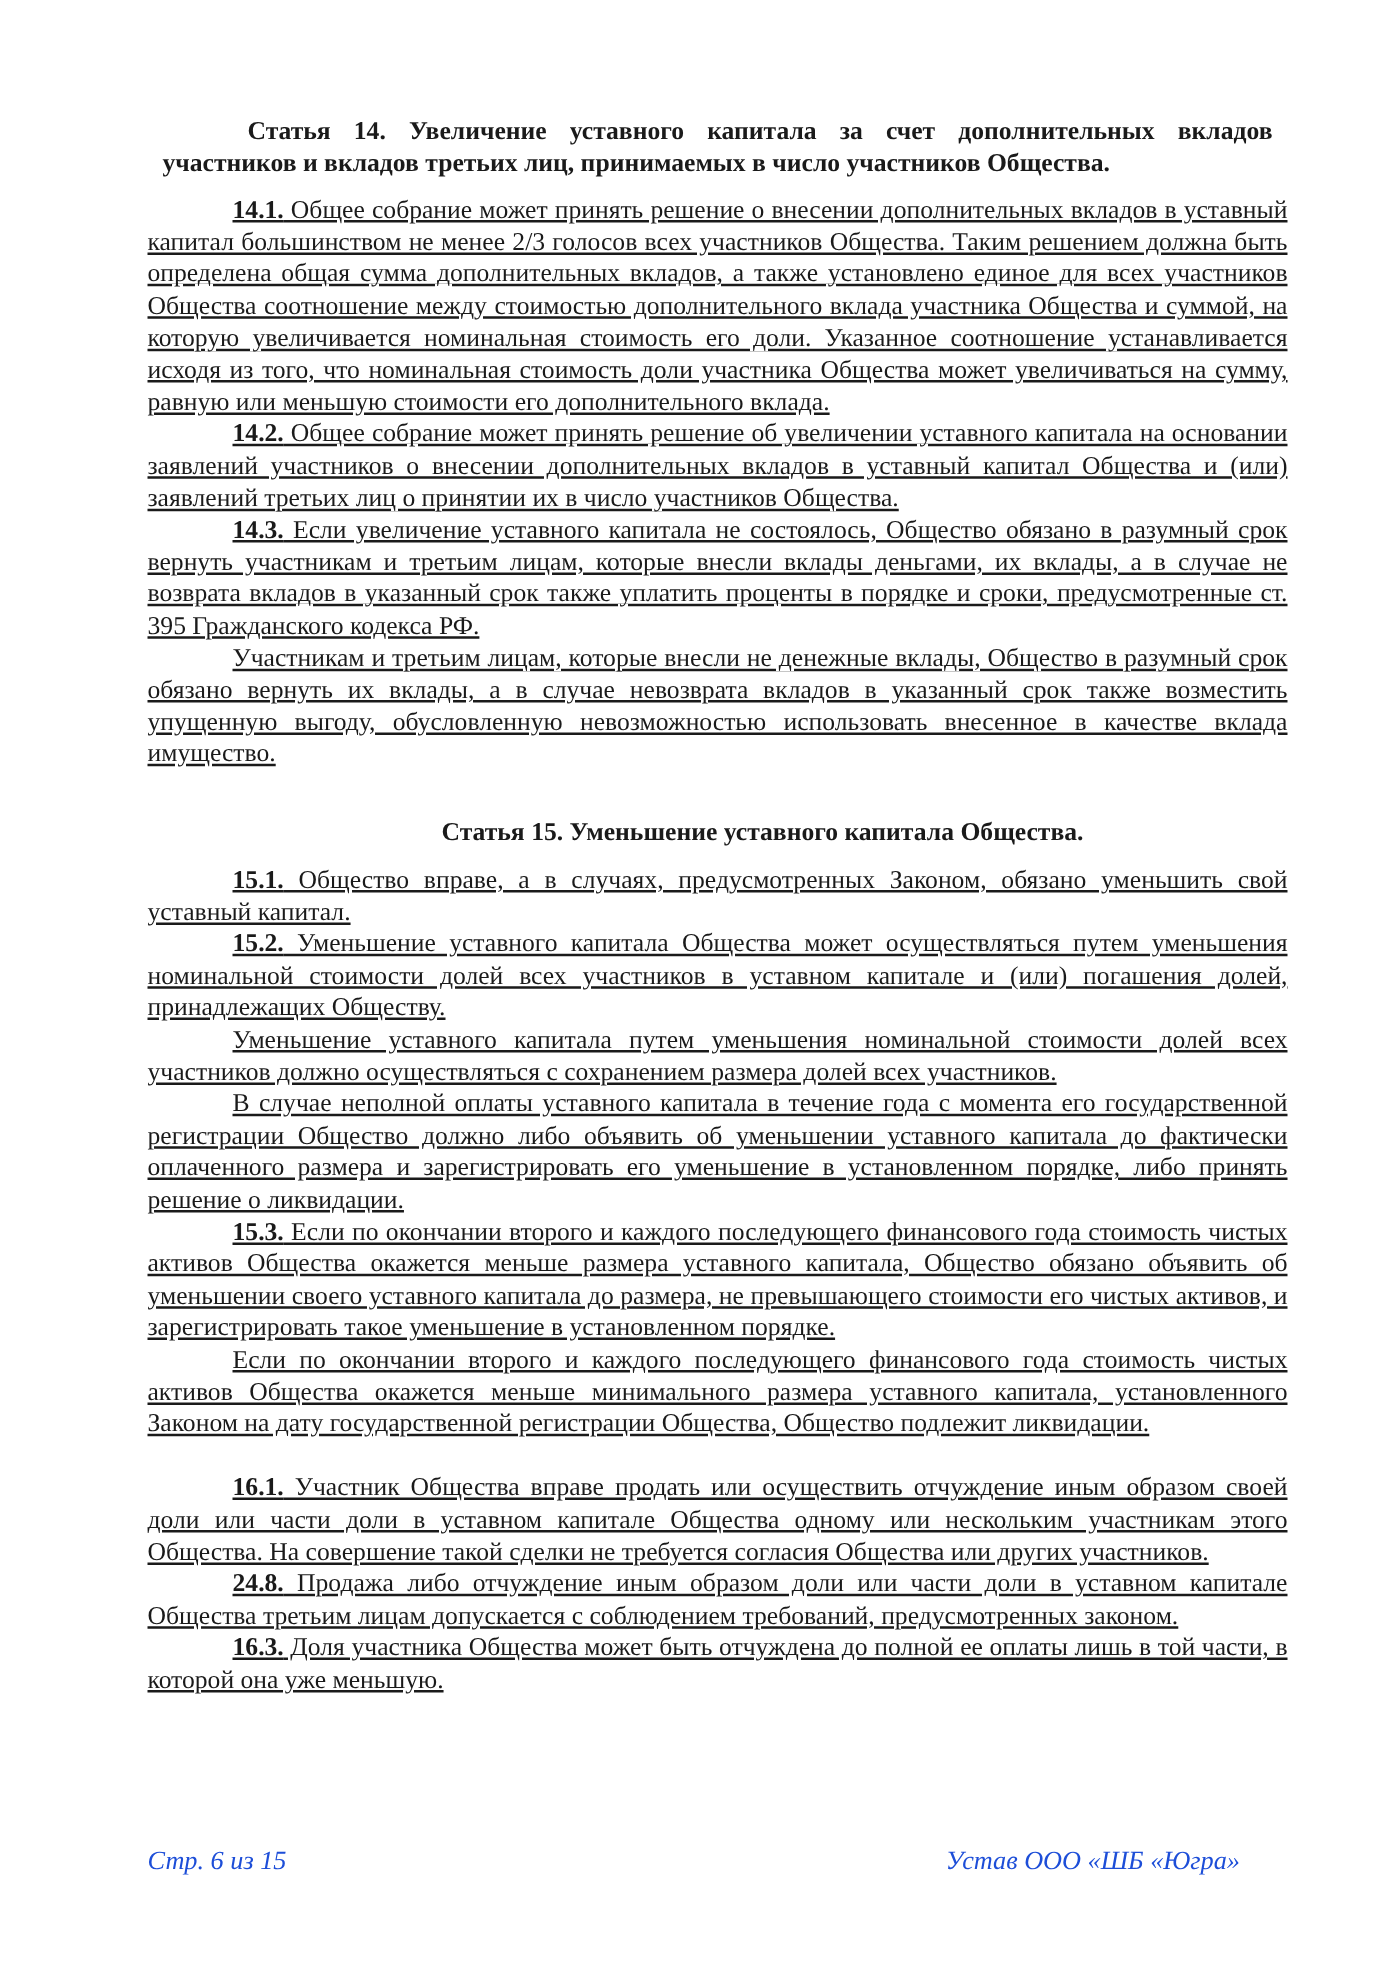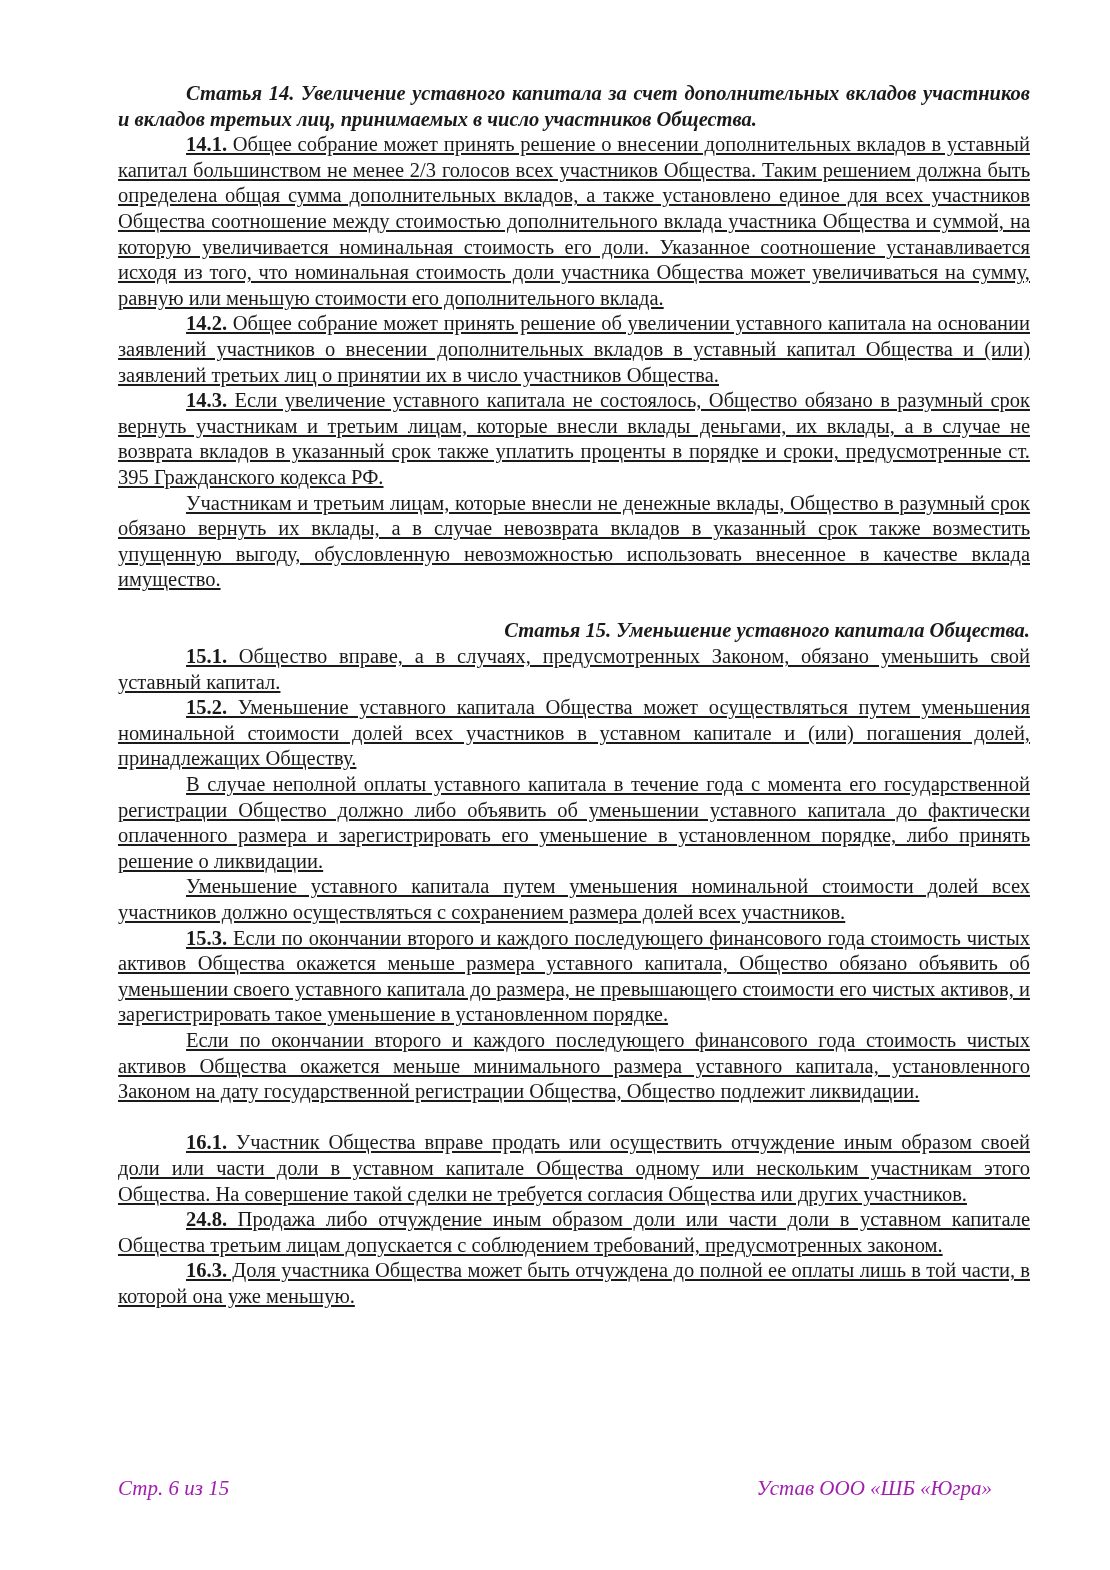--- a/index.html
+++ b/index.html
@@ -4,28 +4,28 @@
 <style>
   html, body { margin: 0; padding: 0; background: #ffffff; }
   body { width: 1110px; height: 1570px; position: relative; overflow: hidden; }
   .page {
     position: absolute; left: 118px; top: 81px; width: 912px;
     font-family: "Liberation Serif", "DejaVu Serif", serif;
     font-size: 20.5px; line-height: 25.6px; color: #1a1a1a;
     text-align: justify;
   }
   .p { margin: 0; text-indent: 68px; text-decoration: underline; }
-  .heading { font-weight: bold; margin: 0; text-indent: 68px; text-align: justify; font-style: italic; }
-  .heading.center-ish { text-indent: 72px; text-align: right; }
+  .heading { font-weight: bold; margin: 12px; text-indent: 68px; text-align: justify; }
+  .heading.center-ish { text-indent: 72px; text-align: center; }
   .num { font-weight: bold; }
   .gap { height: 25.6px; }
   .footer {
     position: absolute; left: 118px; top: 1476px; width: 874px;
     font-family: "Liberation Serif", "DejaVu Serif", serif;
-    font-style: italic; font-size: 21px; color: #a21caf;
+    font-style: italic; font-size: 21px; color: #1d4ed8;
     display: flex; justify-content: space-between;
   }
 </style>
 </head>
 <body>
 
 <div class="page">
 
   <section>
     <p class="heading">Статья 14. Увеличение уставного капитала за счет дополнительных вкладов участников и вкладов третьих лиц, принимаемых в число участников Общества.</p>
@@ -34,22 +34,22 @@
     <p class="p"><span class="num">14.3.</span><span> Если увеличение уставного капитала не состоялось, Общество обязано в разумный срок вернуть участникам и третьим лицам, которые внесли вклады деньгами, их вклады, а в случае не возврата вкладов в указанный срок также уплатить проценты в порядке и сроки, предусмотренные ст. 395 Гражданского кодекса РФ.</span></p>
     <p class="p"><span>Участникам и третьим лицам, которые внесли не денежные вклады, Общество в разумный срок обязано вернуть их вклады, а в случае невозврата вкладов в указанный срок также возместить упущенную выгоду, обусловленную невозможностью использовать внесенное в качестве вклада имущество.</span></p>
   </section>
 
   <div class="gap"></div>
 
   <section>
     <p class="heading center-ish">Статья 15. Уменьшение уставного капитала Общества.</p>
     <p class="p"><span class="num">15.1.</span><span> Общество вправе, а в случаях, предусмотренных Законом, обязано уменьшить свой уставный капитал.</span></p>
     <p class="p"><span class="num">15.2.</span><span> Уменьшение уставного капитала Общества может осуществляться путем уменьшения номинальной стоимости долей всех участников в уставном капитале и (или) погашения долей, принадлежащих Обществу.</span></p>
+    <p class="p"><span>Уменьшение уставного капитала путем уменьшения номинальной стоимости долей всех участников должно осуществляться с сохранением размера долей всех участников.</span></p>
     <p class="p"><span>В случае неполной оплаты уставного капитала в течение года с момента его государственной регистрации Общество должно либо объявить об уменьшении уставного капитала до фактически оплаченного размера и зарегистрировать его уменьшение в установленном порядке, либо принять решение о ликвидации.</span></p>
-    <p class="p"><span>Уменьшение уставного капитала путем уменьшения номинальной стоимости долей всех участников должно осуществляться с сохранением размера долей всех участников.</span></p>
     <p class="p"><span class="num">15.3.</span><span> Если по окончании второго и каждого последующего финансового года стоимость чистых активов Общества окажется меньше размера уставного капитала, Общество обязано объявить об уменьшении своего уставного капитала до размера, не превышающего стоимости его чистых активов, и зарегистрировать такое уменьшение в установленном порядке.</span></p>
     <p class="p"><span>Если по окончании второго и каждого последующего финансового года стоимость чистых активов Общества окажется меньше минимального размера уставного капитала, установленного Законом на дату государственной регистрации Общества, Общество подлежит ликвидации.</span></p>
   </section>
 
   <div class="gap"></div>
 
   <section>
     <p class="p"><span class="num">16.1.</span><span> Участник Общества вправе продать или осуществить отчуждение иным образом своей доли или части доли в уставном капитале Общества одному или нескольким участникам этого Общества. На совершение такой сделки не требуется согласия Общества или других участников.</span></p>
     <p class="p"><span class="num">24.8.</span><span> Продажа либо отчуждение иным образом доли или части доли в уставном капитале Общества третьим лицам допускается с соблюдением требований, предусмотренных законом.</span></p>
     <p class="p"><span class="num">16.3.</span><span> Доля участника Общества может быть отчуждена до полной ее оплаты лишь в той части, в которой она уже меньшую.</span></p>

